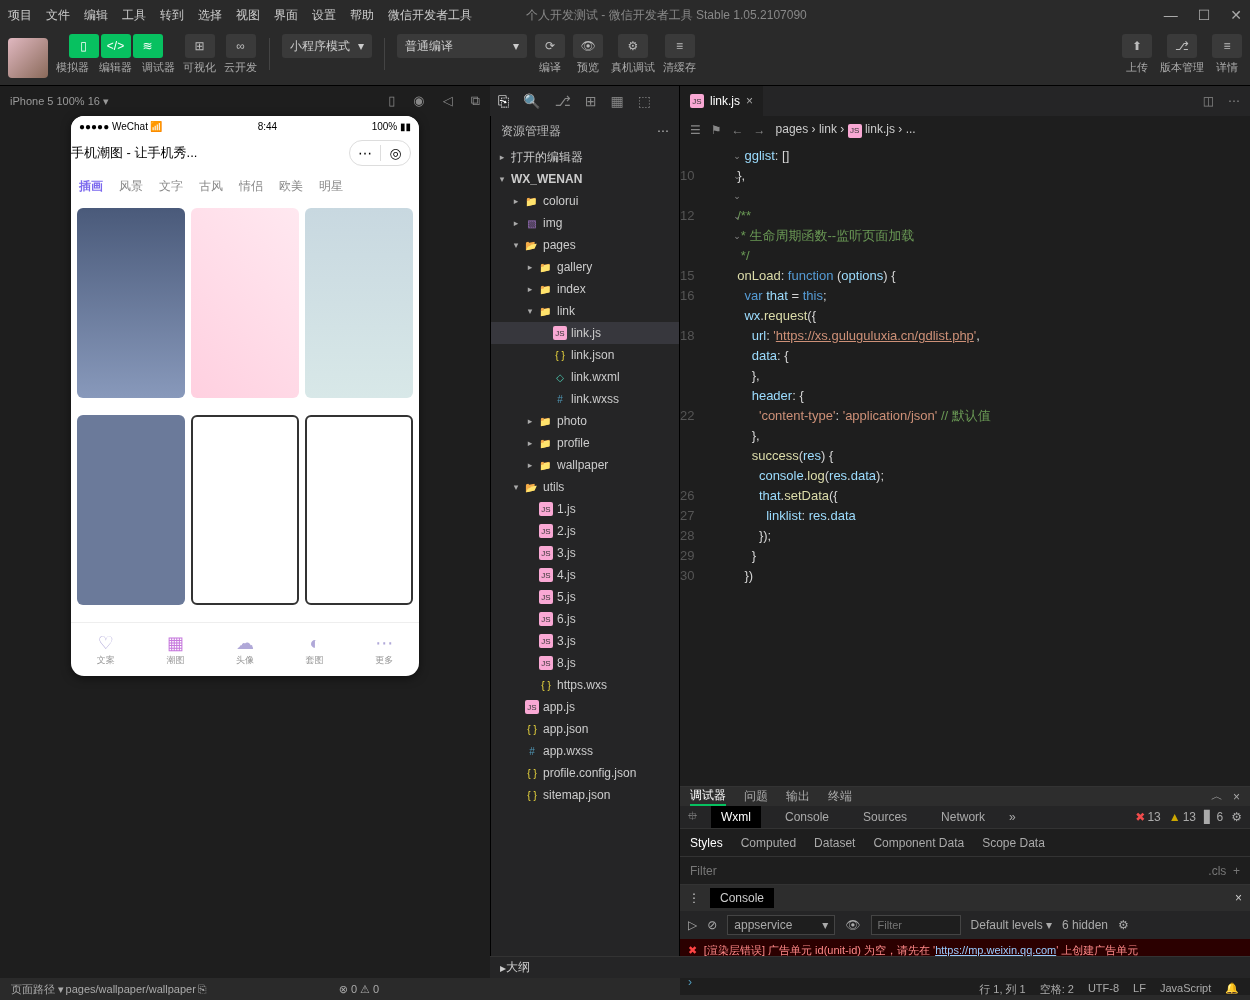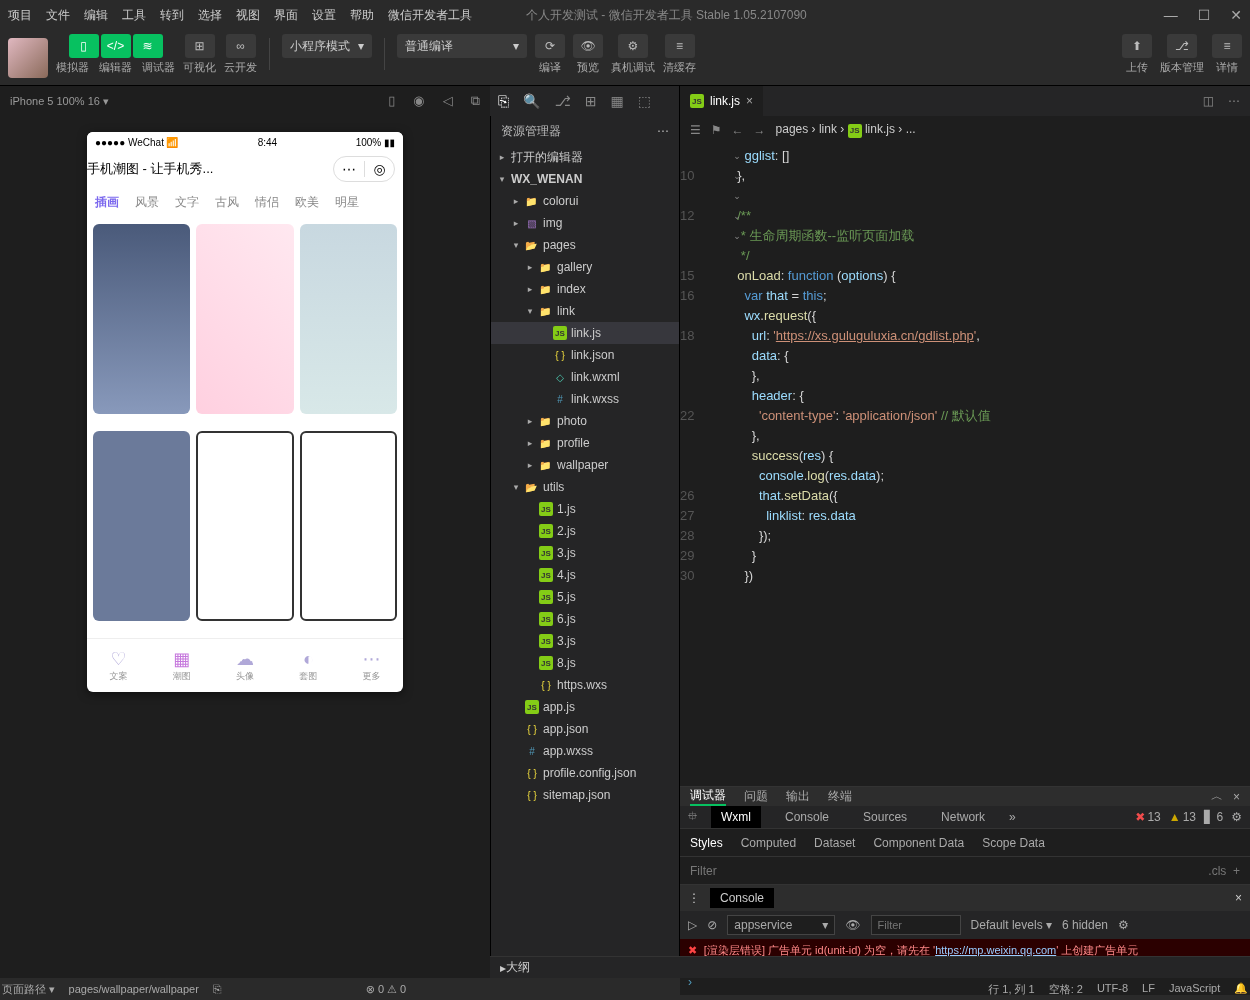--- a/index.html
+++ b/index.html
@@ -16,21 +16,21 @@
 .tbtn.green{background:#07c160;color:#fff}
 .tbtn.dark{background:#3a3a3a;color:#bbb}
 .tlabel{font-size:11px;color:#aaa;display:flex;gap:10px}
 .dropdown{height:24px;background:#3a3a3a;border-radius:3px;display:flex;align-items:center;padding:0 8px;color:#ccc;min-width:90px;justify-content:space-between;cursor:pointer}
 .sep{width:1px;height:32px;background:#444;margin:4px 4px 0}
 .tbright{margin-left:auto;display:flex;gap:8px;align-items:flex-start}
 .main{display:flex;height:calc(100% - 30px - 56px - 22px)}
 .simcol{width:490px;background:#1e1e1e;display:flex;flex-direction:column}
 .simhead{height:30px;display:flex;align-items:center;padding:0 10px;color:#999;font-size:11px;justify-content:space-between}
 .simicons{display:flex;gap:18px;color:#888;font-size:13px}
-.phone{width:316px;height:560px;background:#fff;margin:16px auto;border-radius:6px;box-shadow:0 2px 10px rgba(0,0,0,0.5);overflow:hidden;display:flex;flex-direction:column}
+.phone{width:348px;height:560px;background:#fff;margin:0 auto;border-radius:13px;box-shadow:0 2px 10px rgba(0,0,0,0.5);overflow:hidden;display:flex;flex-direction:column}
 .pstatus{height:20px;background:#fff;display:flex;align-items:center;padding:0 8px;font-size:10px;color:#000;justify-content:space-between}
 .pnav{height:34px;display:flex;align-items:center;position:relative;color:#000;font-size:13px}
 .pnav .capsule{position:absolute;right:8px;display:flex;align-items:center;border:1px solid #ddd;border-radius:14px;height:26px}
 .capsule span{width:30px;text-align:center;font-size:14px}
 .ptabs{height:32px;display:flex;align-items:center;padding:0 8px;gap:16px;font-size:12px;color:#888}
 .ptabs .active{color:#7b68ee;font-weight:bold}
 .pgrid{flex:1;display:grid;grid-template-columns:1fr 1fr 1fr;gap:6px;padding:6px;overflow:hidden}
 .pcard{border-radius:6px;background:#eee;height:190px}
 .pc1{background:linear-gradient(180deg,#4a5a7a,#8899bb)}
 .pc2{background:linear-gradient(45deg,#ffd0e0,#ffe8f0)}
@@ -43,21 +43,21 @@
 .pbi .ic{font-size:18px;color:#b0a8d8}
 .pbi.sel .ic{color:#c678dd}
 .explorer{width:190px;background:#252526;display:flex;flex-direction:column;border-left:1px solid #000;border-right:1px solid #000}
 .exphead{height:30px;display:flex;align-items:center;padding:0 10px;color:#bbb;justify-content:space-between;font-size:12px}
 .tree{flex:1;overflow:auto;font-size:12px;color:#ccc}
 .tnode{display:flex;align-items:center;height:22px;padding-left:6px;cursor:pointer;gap:4px}
 .tnode.selected{background:#37373d}
 .tw{width:10px;text-align:center;color:#aaa;font-size:9px}
 .ficon{width:14px;height:14px;display:inline-flex;align-items:center;justify-content:center;font-size:10px;border-radius:2px}
 .f-folder{color:#dcb67a}
-.f-js{background:#84cc16;color:#333;font-size:8px;font-weight:bold}
+.f-js{background:#f9a8d4;color:#333;font-size:8px;font-weight:normal}
 .f-json{color:#f1dd3f}
 .f-wxml{color:#4ec9b0}
 .f-wxss{color:#519aba}
 .f-img{color:#a074c4}
 .editor{flex:1;display:flex;flex-direction:column;background:#1e1e1e;min-width:0}
 .iconbar{height:30px;display:flex;align-items:center;padding:0 8px;gap:14px;color:#888;background:#252526;font-size:14px}
 .tabs{height:30px;background:#252526;display:flex;align-items:center}
 .tab{height:30px;display:flex;align-items:center;padding:0 10px;gap:6px;background:#1e1e1e;color:#fff;font-size:12px;cursor:pointer}
 .tab .close{color:#aaa}
 .edhead{height:28px;display:flex;align-items:center;padding:0 10px;gap:10px;color:#888;font-size:12px}
@@ -90,21 +90,21 @@
 .console{flex:1;display:flex;flex-direction:column;border-top:1px solid #333}
 .contabs{height:26px;background:#2d2d2d;display:flex;align-items:center;padding:0 8px;gap:10px;color:#ccc}
 .contabs .ct{background:#000;padding:3px 10px}
 .conbar{height:28px;display:flex;align-items:center;padding:0 8px;gap:10px;color:#aaa;background:#252526}
 .conbar input{background:#1e1e1e;border:1px solid #444;color:#ccc;height:20px;padding:0 6px;width:90px;font-size:11px}
 .conbar .sel{background:#1e1e1e;border:1px solid #444;padding:2px 6px;display:flex;align-items:center;gap:30px}
 .conout{flex:1;background:#2b0000;padding:4px 8px;font-family:Consolas,monospace;font-size:11px;color:#f88;overflow:hidden}
 .conout a{color:#9cf;text-decoration:underline}
 .conprompt{height:20px;background:#1e1e1e;padding:0 8px;color:#519aba}
 .outline{height:22px;background:#252526;border-top:1px solid #333;display:flex;align-items:center;padding:0 10px;color:#ccc;font-size:12px}
-.statusbar{height:22px;background:#2a2a2a;display:flex;align-items:center;padding:0 2px;color:#aaa;font-size:11px;gap:14px}
+.statusbar{height:22px;background:#2a2a2a;display:flex;align-items:center;padding:0 11px;color:#aaa;font-size:11px;gap:2px}
 .statusbar .right{margin-left:auto;display:flex;gap:14px}
 .editorright{width:30px;background:#252526;display:flex;flex-direction:column;align-items:center;padding-top:6px;gap:12px;color:#888}
 .topiconrow{display:flex;height:30px;background:#252526;align-items:center}
 </style>
 </head>
 <body>
 
 <div class="menubar">
   <span>项目</span>
   <span>文件</span>

